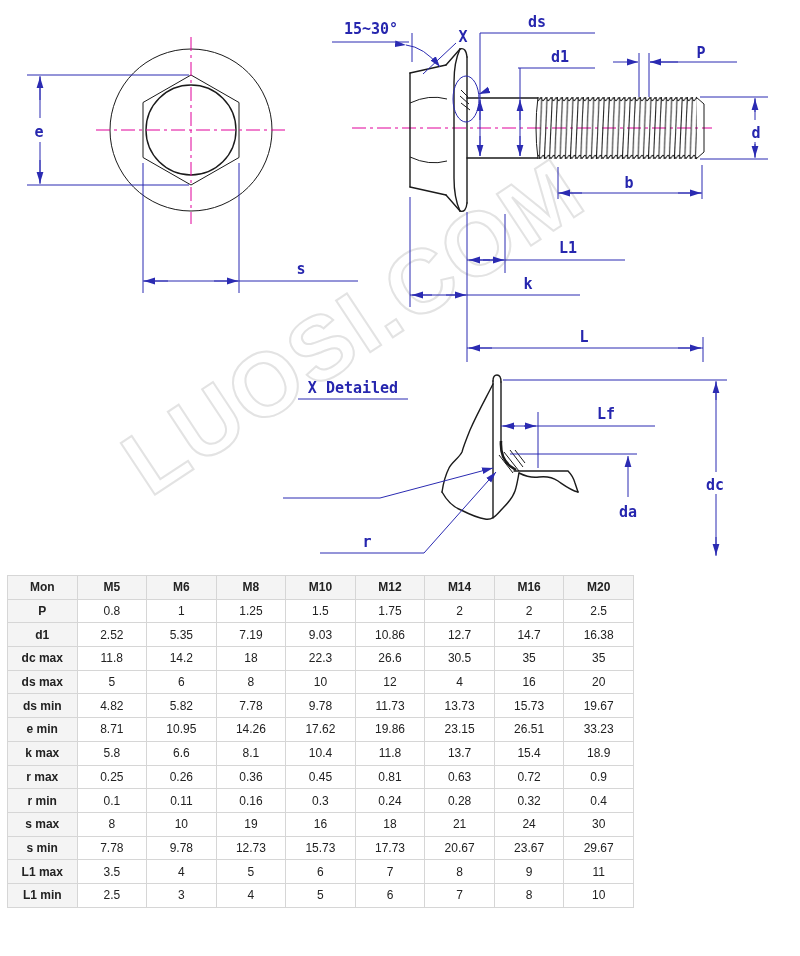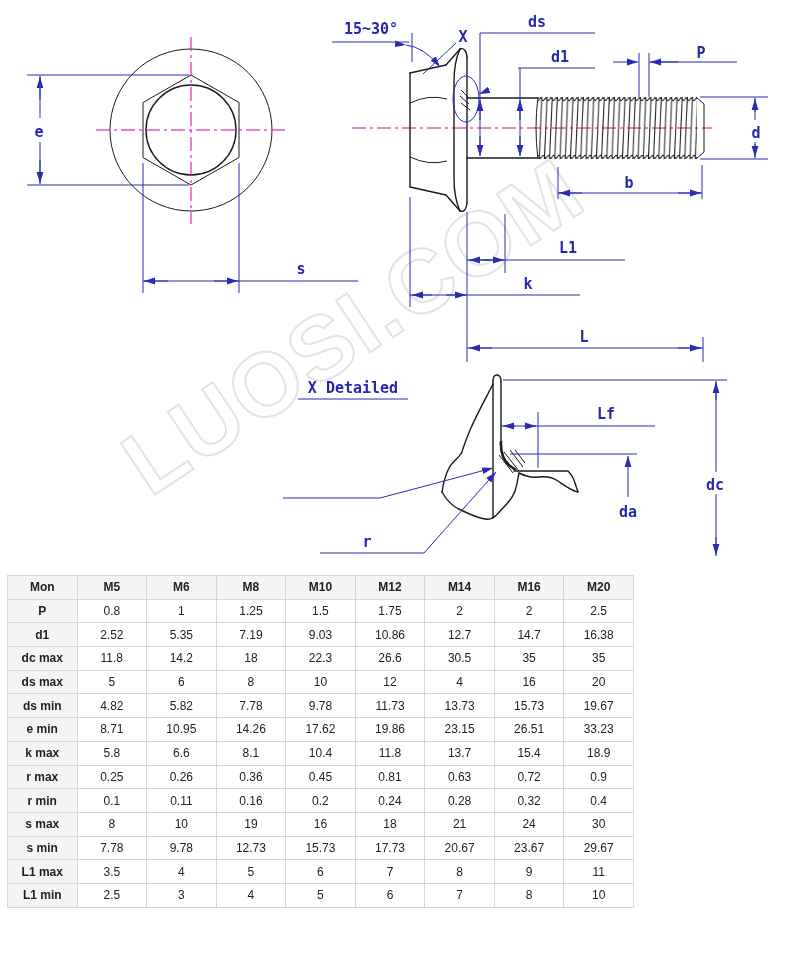--- a/index.html
+++ b/index.html
@@ -301,21 +301,21 @@
         <td>0.81</td>
         <td>0.63</td>
         <td>0.72</td>
         <td>0.9</td>
       </tr>
       <tr>
         <th>r min</th>
         <td>0.1</td>
         <td>0.11</td>
         <td>0.16</td>
-        <td>0.2</td>
+        <td>0.3</td>
         <td>0.24</td>
         <td>0.28</td>
         <td>0.32</td>
         <td>0.4</td>
       </tr>
       <tr>
         <th>s max</th>
         <td>8</td>
         <td>10</td>
         <td>19</td>

